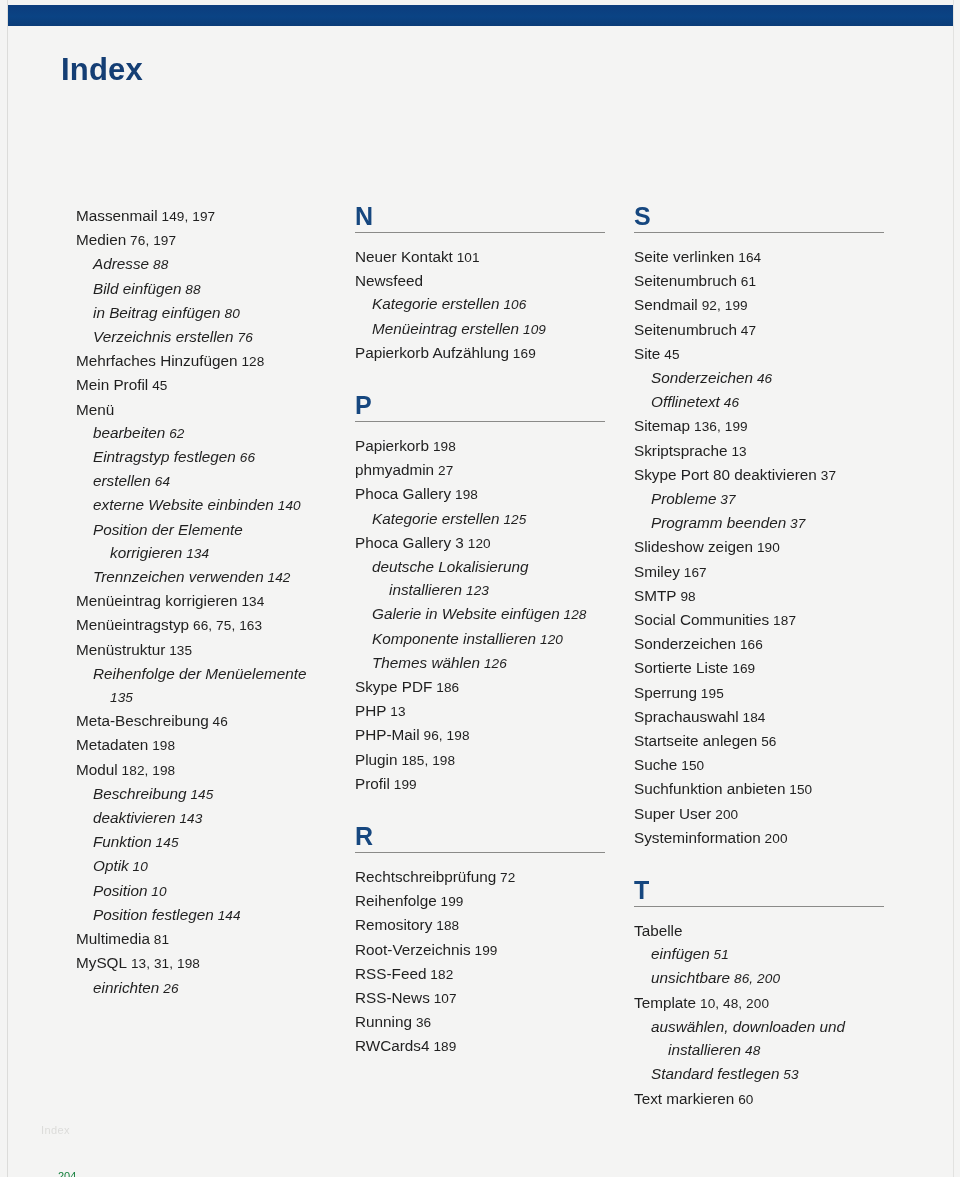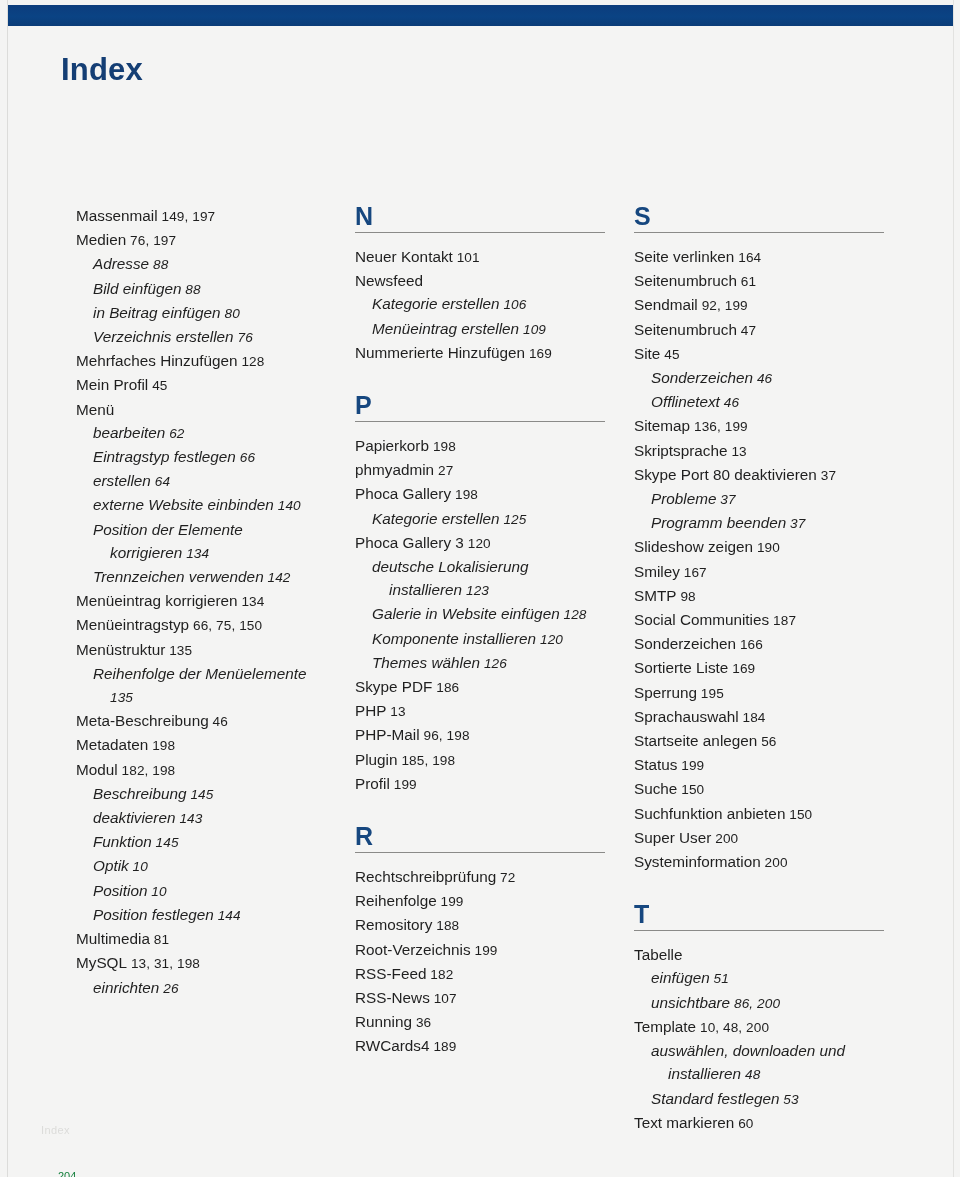--- a/index.html
+++ b/index.html
@@ -159,21 +159,21 @@
       <div class="entry lvl-0"><span class="label">Mein Profil</span><span class="pages">45</span></div>
       <div class="entry lvl-0"><span class="label">Menü</span></div>
       <div class="entry lvl-1"><span class="label">bearbeiten</span><span class="pages">62</span></div>
       <div class="entry lvl-1"><span class="label">Eintragstyp festlegen</span><span class="pages">66</span></div>
       <div class="entry lvl-1"><span class="label">erstellen</span><span class="pages">64</span></div>
       <div class="entry lvl-1"><span class="label">externe Website einbinden</span><span class="pages">140</span></div>
       <div class="entry lvl-1"><span class="label">Position der Elemente</span></div>
       <div class="entry lvl-2"><span class="label">korrigieren</span><span class="pages">134</span></div>
       <div class="entry lvl-1"><span class="label">Trennzeichen verwenden</span><span class="pages">142</span></div>
       <div class="entry lvl-0"><span class="label">Menüeintrag korrigieren</span><span class="pages">134</span></div>
-      <div class="entry lvl-0"><span class="label">Menüeintragstyp</span><span class="pages">66, 75, 150</span></div>
+      <div class="entry lvl-0"><span class="label">Menüeintragstyp</span><span class="pages">66, 75, 163</span></div>
       <div class="entry lvl-0"><span class="label">Menüstruktur</span><span class="pages">135</span></div>
       <div class="entry lvl-1"><span class="label">Reihenfolge der Menüelemente</span></div>
       <div class="entry lvl-2 cont"><span class="label"></span><span class="pages">135</span></div>
       <div class="entry lvl-0"><span class="label">Meta-Beschreibung</span><span class="pages">46</span></div>
       <div class="entry lvl-0"><span class="label">Metadaten</span><span class="pages">198</span></div>
       <div class="entry lvl-0"><span class="label">Modul</span><span class="pages">182, 198</span></div>
       <div class="entry lvl-1"><span class="label">Beschreibung</span><span class="pages">145</span></div>
       <div class="entry lvl-1"><span class="label">deaktivieren</span><span class="pages">143</span></div>
       <div class="entry lvl-1"><span class="label">Funktion</span><span class="pages">145</span></div>
       <div class="entry lvl-1"><span class="label">Optik</span><span class="pages">10</span></div>
@@ -185,21 +185,21 @@
     </div>
     <div class="column col-2">
       <div class="letter-head first">
         <span class="letter-glyph">N</span>
         <span class="letter-rule"></span>
       </div>
       <div class="entry lvl-0"><span class="label">Neuer Kontakt</span><span class="pages">101</span></div>
       <div class="entry lvl-0"><span class="label">Newsfeed</span></div>
       <div class="entry lvl-1"><span class="label">Kategorie erstellen</span><span class="pages">106</span></div>
       <div class="entry lvl-1"><span class="label">Menüeintrag erstellen</span><span class="pages">109</span></div>
-      <div class="entry lvl-0"><span class="label">Nummerierte Hinzufügen</span><span class="pages">169</span></div>
+      <div class="entry lvl-0"><span class="label">Papierkorb Aufzählung</span><span class="pages">169</span></div>
       <div class="section-gap"></div>
       <div class="letter-head">
         <span class="letter-glyph">P</span>
         <span class="letter-rule"></span>
       </div>
       <div class="entry lvl-0"><span class="label">Papierkorb</span><span class="pages">198</span></div>
       <div class="entry lvl-0"><span class="label">phmyadmin</span><span class="pages">27</span></div>
       <div class="entry lvl-0"><span class="label">Phoca Gallery</span><span class="pages">198</span></div>
       <div class="entry lvl-1"><span class="label">Kategorie erstellen</span><span class="pages">125</span></div>
       <div class="entry lvl-0"><span class="label">Phoca Gallery 3</span><span class="pages">120</span></div>
@@ -246,21 +246,20 @@
       <div class="entry lvl-1"><span class="label">Programm beenden</span><span class="pages">37</span></div>
       <div class="entry lvl-0"><span class="label">Slideshow zeigen</span><span class="pages">190</span></div>
       <div class="entry lvl-0"><span class="label">Smiley</span><span class="pages">167</span></div>
       <div class="entry lvl-0"><span class="label">SMTP</span><span class="pages">98</span></div>
       <div class="entry lvl-0"><span class="label">Social Communities</span><span class="pages">187</span></div>
       <div class="entry lvl-0"><span class="label">Sonderzeichen</span><span class="pages">166</span></div>
       <div class="entry lvl-0"><span class="label">Sortierte Liste</span><span class="pages">169</span></div>
       <div class="entry lvl-0"><span class="label">Sperrung</span><span class="pages">195</span></div>
       <div class="entry lvl-0"><span class="label">Sprachauswahl</span><span class="pages">184</span></div>
       <div class="entry lvl-0"><span class="label">Startseite anlegen</span><span class="pages">56</span></div>
-      <div class="entry lvl-0"><span class="label">Status</span><span class="pages">199</span></div>
       <div class="entry lvl-0"><span class="label">Suche</span><span class="pages">150</span></div>
       <div class="entry lvl-0"><span class="label">Suchfunktion anbieten</span><span class="pages">150</span></div>
       <div class="entry lvl-0"><span class="label">Super User</span><span class="pages">200</span></div>
       <div class="entry lvl-0"><span class="label">Systeminformation</span><span class="pages">200</span></div>
       <div class="section-gap"></div>
       <div class="letter-head">
         <span class="letter-glyph">T</span>
         <span class="letter-rule"></span>
       </div>
       <div class="entry lvl-0"><span class="label">Tabelle</span></div>

